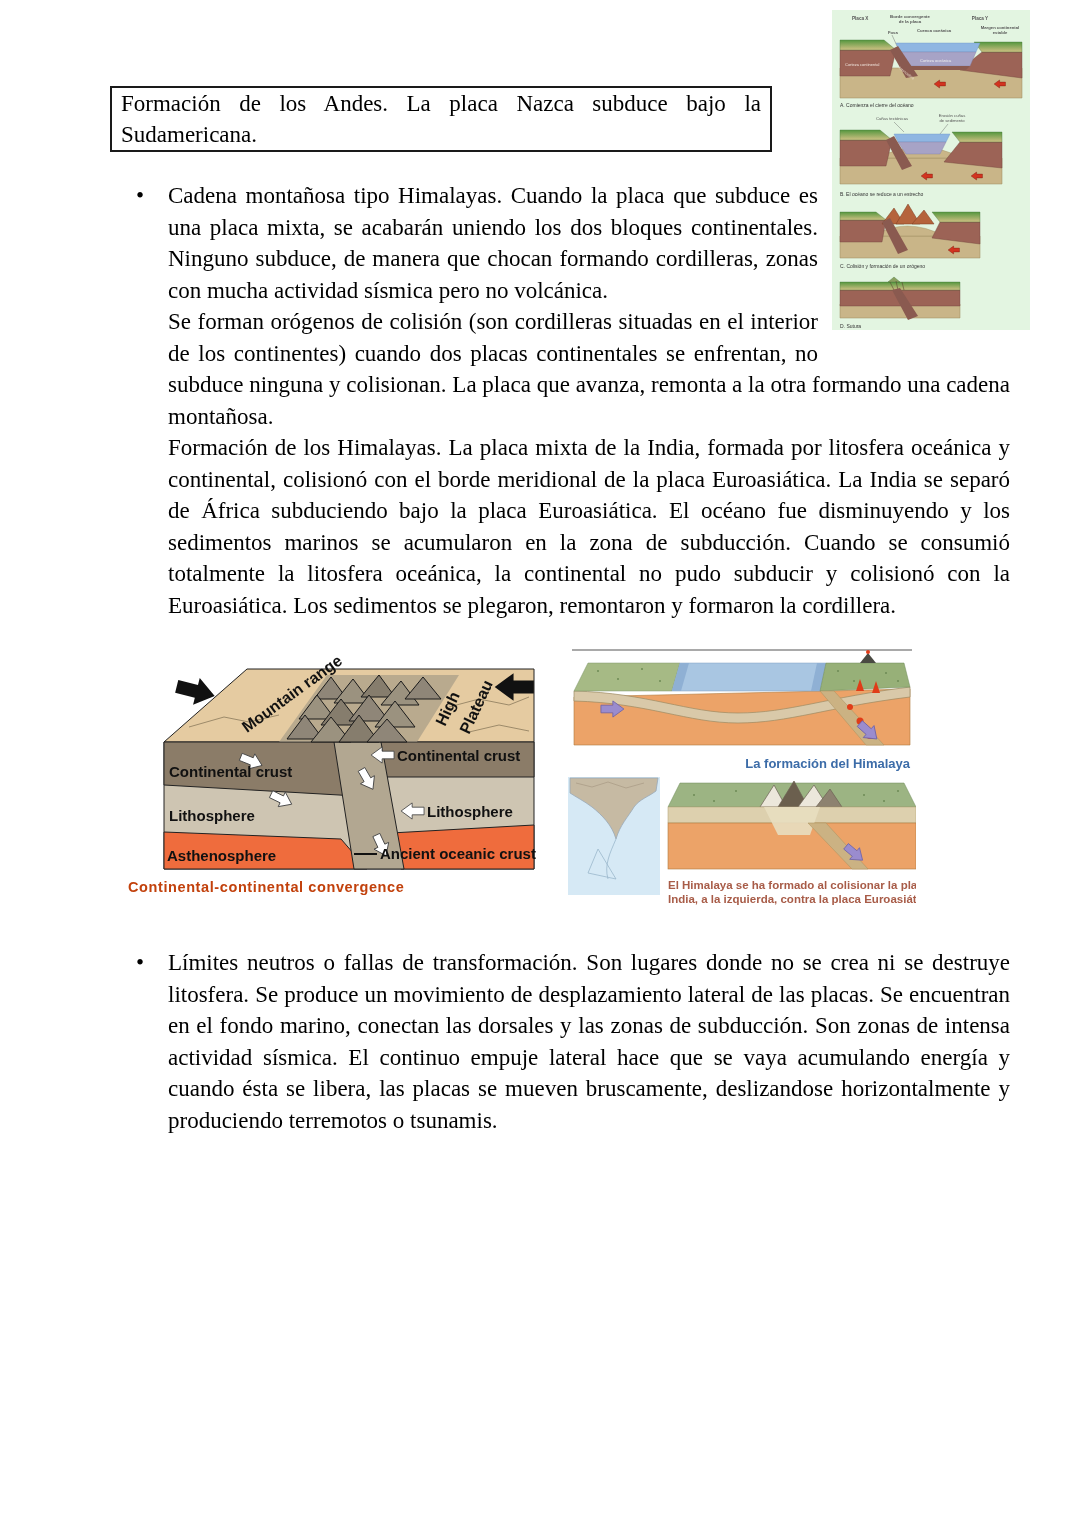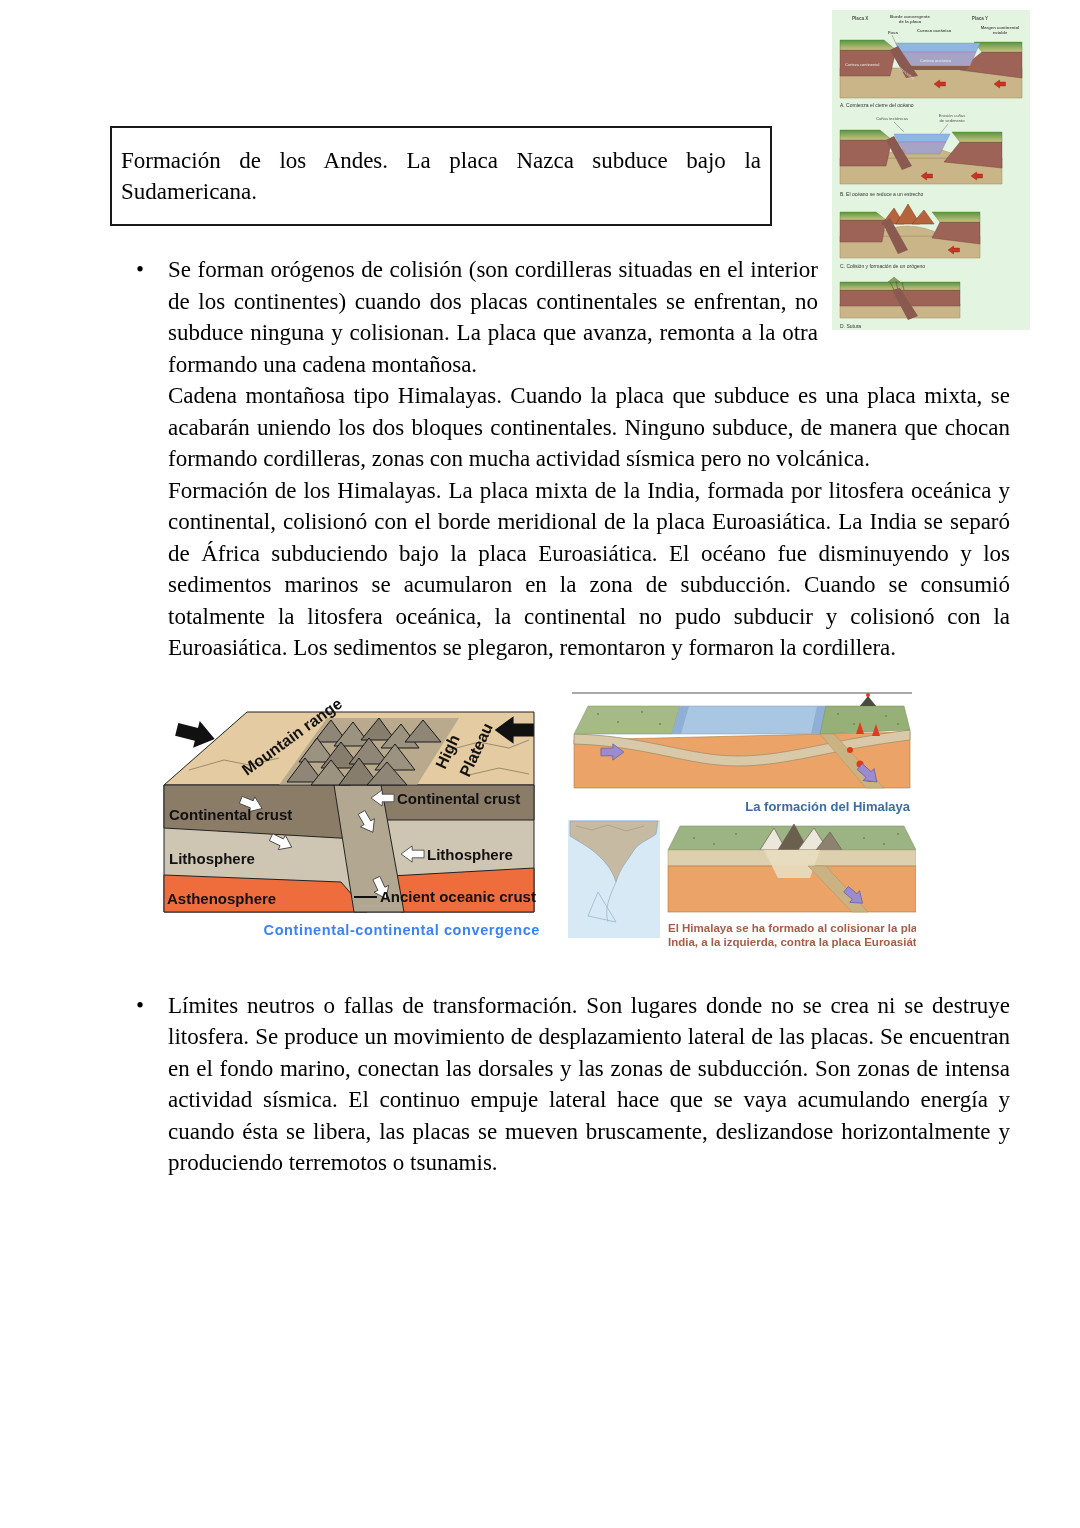--- a/index.html
+++ b/index.html
@@ -5,34 +5,34 @@
   html,body{margin:0;padding:0;background:#ffffff;}
   .page{position:relative;width:1080px;height:1528px;background:#ffffff;overflow:hidden;
         font-family:"Liberation Serif",serif;color:#000;}
   .content{padding:10px 70px 0 110px;}
 
   
   .fig-sub{float:right;width:198px;margin:0 -20px 12px 14px;}
   .fig-sub svg{display:block;}
 
   
-  .intro-box{margin-top:116px;width:640px;border:2px solid #1a1a1a;padding:17px 9px;}
+  .intro-box{margin-top:76px;width:640px;border:2px solid #1a1a1a;padding:0 9px;}
   .intro-box p{margin:0;font-size:23px;line-height:31px;text-align:justify;}
 
   
   .bullet{position:relative;padding-left:58px;margin-top:28px;}
   .bullet .marker{position:absolute;left:26px;top:0;font-size:23px;line-height:31.5px;}
   .para{margin:0;font-size:23px;line-height:31.5px;text-align:justify;}
 
   
   .figures-row{margin:26px 0 0 18px;display:flex;gap:28px;align-items:flex-start;}
   figure{margin:0;padding:0;}
   .fig-conv{width:412px;}
   .fig-conv figcaption{font-family:"Liberation Sans",sans-serif;font-weight:bold;
-       font-size:14.5px;letter-spacing:.6px;text-align:right;margin-top:3px;color:#3b82f6;}
+       font-size:14.5px;letter-spacing:.6px;text-align:left;margin-top:3px;color:#c2410c;}
   .fig-him{width:348px;text-align:right;}
 
   .svg-label{font-family:"Liberation Sans",sans-serif;font-weight:bold;}
 </style>
 </head>
 <body>
 
 <div class="page">
   <div class="content">
 
@@ -122,22 +122,22 @@
         </g>
       </svg>
     </figure>
 
     <div class="intro-box">
       <p>Formación de los Andes. La placa Nazca subduce bajo la Sudamericana.</p>
     </div>
 
     <div class="bullet">
       <span class="marker">•</span>
+      <p class="para">Cadena montañosa tipo Himalayas. Cuando la placa que subduce es una placa mixta, se acabarán uniendo los dos bloques continentales. Ninguno subduce, de manera que chocan formando cordilleras, zonas con mucha actividad sísmica pero no volcánica.</p>
       <p class="para">Se forman orógenos de colisión (son cordilleras situadas en el interior de los continentes) cuando dos placas continentales se enfrentan, no subduce ninguna y colisionan. La placa que avanza, remonta a la otra formando una cadena montañosa.</p>
-      <p class="para">Cadena montañosa tipo Himalayas. Cuando la placa que subduce es una placa mixta, se acabarán uniendo los dos bloques continentales. Ninguno subduce, de manera que chocan formando cordilleras, zonas con mucha actividad sísmica pero no volcánica.</p>
       <p class="para">Formación de los Himalayas. La placa mixta de la India, formada por litosfera oceánica y continental, colisionó con el borde meridional de la placa Euroasiática. La India se separó de África subduciendo bajo la placa Euroasiática. El océano fue disminuyendo y los sedimentos marinos se acumularon en la zona de subducción. Cuando se consumió totalmente la litosfera oceánica, la continental no pudo subducir y colisionó con la Euroasiática. Los sedimentos se plegaron, remontaron y formaron la cordillera.</p>
     </div>
 
     <div class="figures-row">
 
       <figure class="fig-conv">
         <svg width="412" height="225" viewBox="0 0 410 225">
           <defs>
             <path id="ba" d="M-13,-4.5 L1,-4.5 L1,-9.5 L14,0 L1,9.5 L1,4.5 L-13,4.5 Z"></path>
           </defs>

